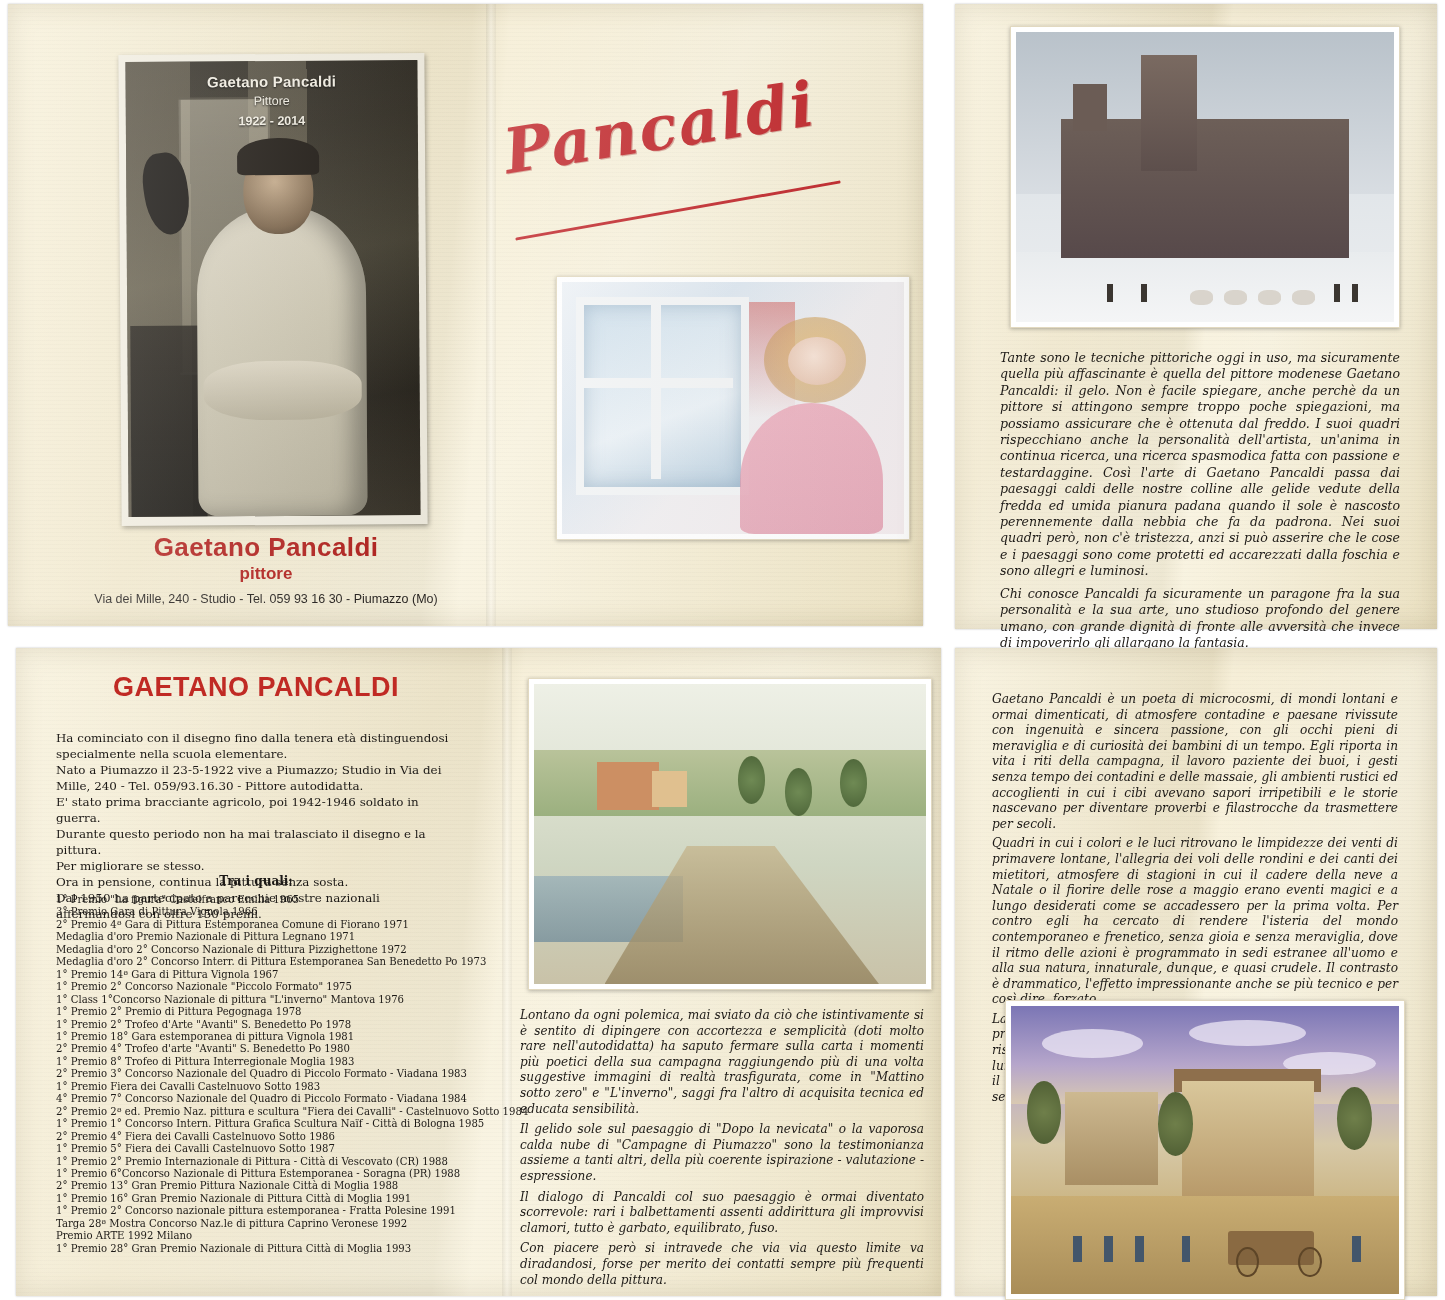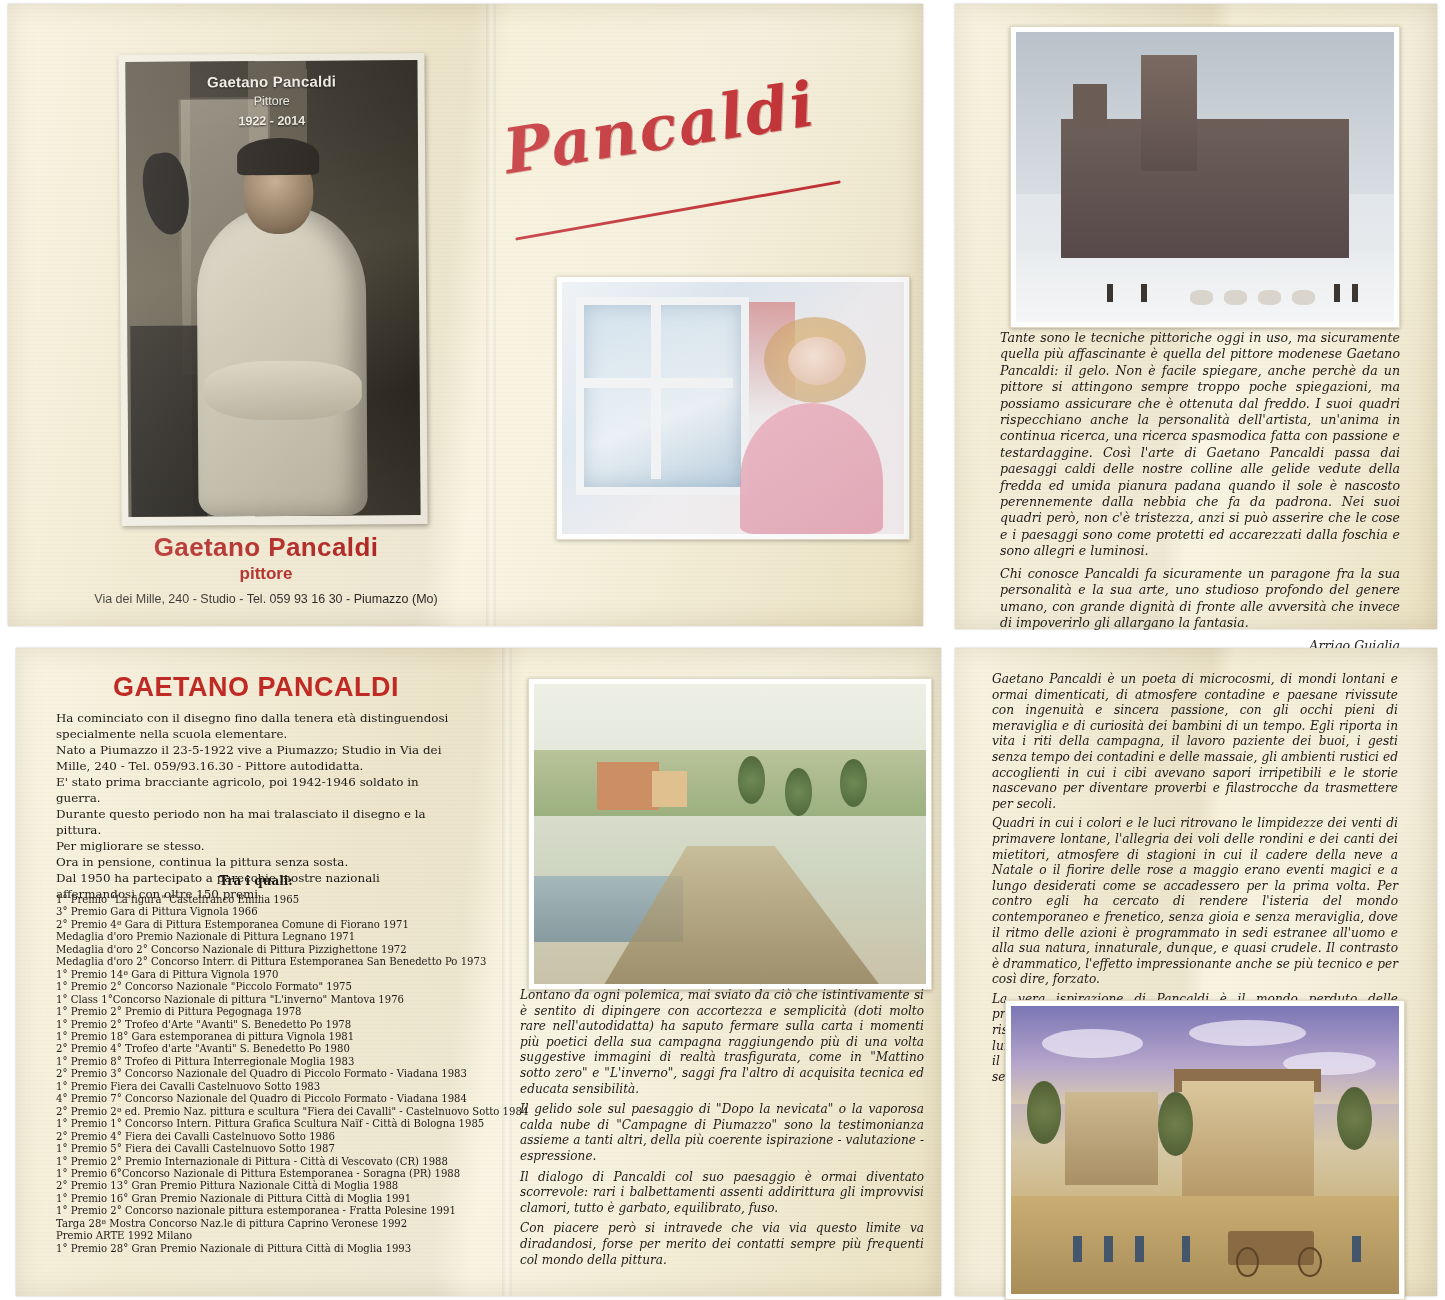--- a/index.html
+++ b/index.html
@@ -241,20 +241,21 @@
   .fig { position: absolute; bottom: 7%; width: 1.6%; height: 6%; background: #3b3631; }
 
   .body-text {
     position: absolute;
     font-family: "DejaVu Serif", serif;
     font-style: italic;
     font-size: 12.6px;
     line-height: 16.4px;
     color: #1d1a17;
     text-align: justify;
+    margin-top: 20px;
   }
   #intro-text { left: 1000px; top: 330px; width: 400px; }
   .sig {
     display: block;
     text-align: right;
     margin-top: 7px;
     font-style: italic;
   }
 
   
@@ -449,21 +450,21 @@
 
   <div class="tra-quali" style="top:874px;">Tra i quali:</div>
 
   <div id="prizes" style="top:894px;">
       <div>1° Premio "La figura" Castelfranco Emilia 1965</div>
       <div>3° Premio Gara di Pittura Vignola 1966</div>
       <div>2° Premio 4ª Gara di Pittura Estemporanea Comune di Fiorano 1971</div>
       <div>Medaglia d'oro Premio Nazionale di Pittura Legnano 1971</div>
       <div>Medaglia d'oro 2° Concorso Nazionale di Pittura Pizzighettone 1972</div>
       <div>Medaglia d'oro 2° Concorso Interr. di Pittura Estemporanea San Benedetto Po 1973</div>
-      <div>1° Premio 14ª Gara di Pittura Vignola 1970</div>
+      <div>1° Premio 14ª Gara di Pittura Vignola 1967</div>
       <div>1° Premio 2° Concorso Nazionale "Piccolo Formato" 1975</div>
       <div>1° Class 1°Concorso Nazionale di pittura "L'inverno" Mantova 1976</div>
       <div>1° Premio 2° Premio di Pittura Pegognaga 1978</div>
       <div>1° Premio 2° Trofeo d'Arte "Avanti" S. Benedetto Po 1978</div>
       <div>1° Premio 18° Gara estemporanea di pittura Vignola 1981</div>
       <div>2° Premio 4° Trofeo d'arte  "Avanti" S. Benedetto Po 1980</div>
       <div>1° Premio 8° Trofeo di Pittura Interregionale Moglia 1983</div>
       <div>2° Premio 3° Concorso Nazionale del Quadro di Piccolo Formato - Viadana 1983</div>
       <div>1° Premio Fiera dei Cavalli Castelnuovo Sotto 1983</div>
       <div>4° Premio 7° Concorso Nazionale del Quadro di Piccolo Formato - Viadana 1984</div>

